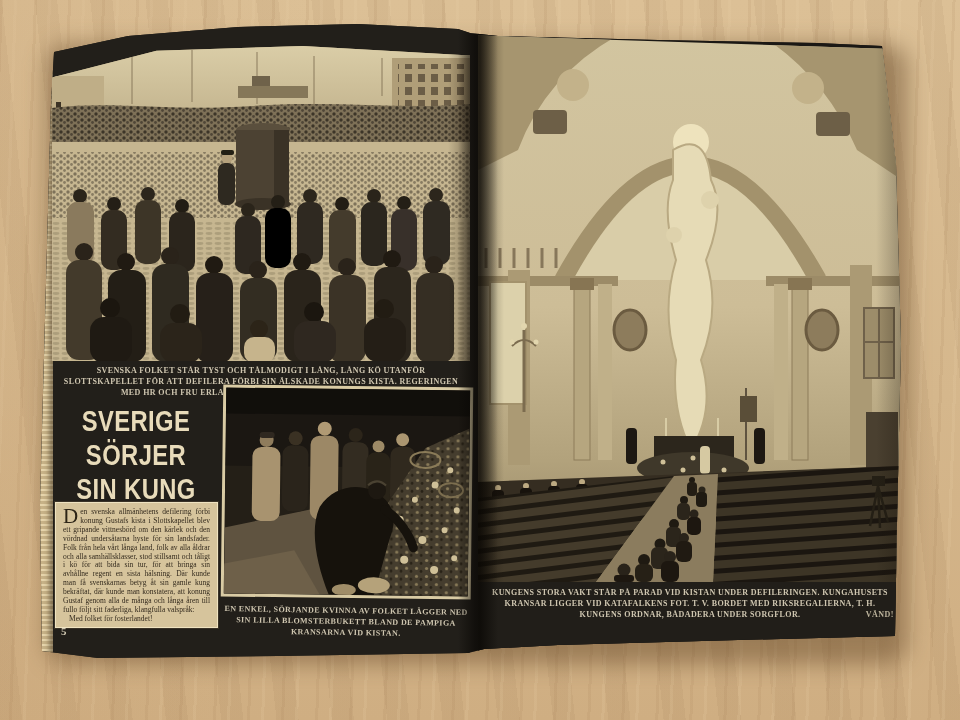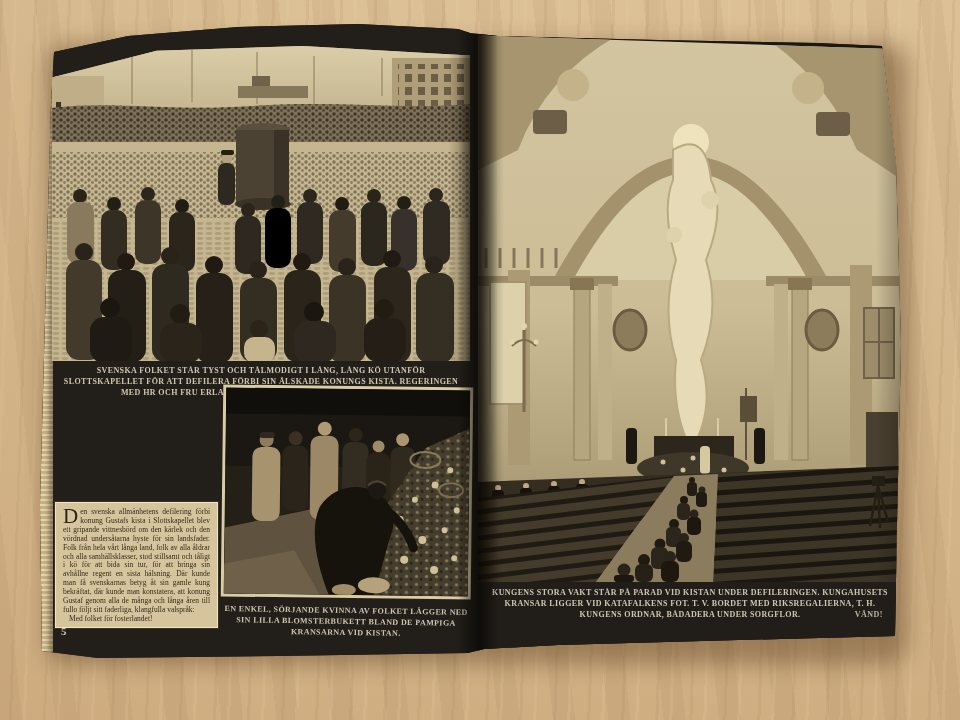--- a/index.html
+++ b/index.html
@@ -62,21 +62,21 @@
   
   .caption{
     font-family:"Liberation Serif",serif;font-weight:bold;
     font-size:8px;line-height:11px;letter-spacing:.4px;
     color:#cfc6b0;text-align:center;
   }
   .caption1{position:absolute;left:18px;top:341px;width:410px;}
   .caption2{position:absolute;left:182px;top:581px;width:252px;transform:rotate(.9deg);z-index:4;}
   .caption3-band{position:absolute;left:0;top:558px;width:434px;height:76px;background:#211e19;}
   .caption3{position:absolute;left:14px;top:5px;width:396px;}
-  .turn-hint{position:absolute;right:29px;top:28px;font-family:"Liberation Serif",serif;
+  .turn-hint{position:absolute;right:18px;top:28px;font-family:"Liberation Serif",serif;
     font-weight:bold;font-size:8px;color:#bdb49c;letter-spacing:.5px;}
   .pagenum{font-family:"Liberation Serif",serif;font-weight:bold;color:#cfc6b0;}
   .pagenum-14{position:absolute;left:23px;top:601px;font-size:11px;}
   .pagenum-15{position:absolute;right:5px;top:40px;font-size:10px;color:#b1a78e;}
   .headline{position:absolute;left:12px;top:380px;width:172px;}
   .headline-line{
     font-family:"Liberation Sans",sans-serif;font-weight:700;
     font-size:29px;line-height:34px;color:#e8dbba;text-align:center;
     transform:scaleX(.82);letter-spacing:0.5px;white-space:nowrap;
   }
@@ -212,20 +212,25 @@
 
           <circle cx="207" cy="283" r="9" fill="#2c2418"></circle>
             <rect x="192" y="291" width="31" height="26" rx="10" fill="#c6b48c"></rect>
         </g>
         <rect x="396" y="0" width="22" height="315" fill="url(#curlG)"></rect>
       </svg>
     </div>
 
     <div class="caption caption1">SVENSKA FOLKET STÅR TYST OCH TÅLMODIGT I LÅNG, LÅNG KÖ UTANFÖR SLOTTSKAPELLET FÖR ATT DEFILERA FÖRBI SIN ÄLSKADE KONUNGS KISTA. REGERINGEN MED HR OCH FRU ERLANDER FRÄMST INLEDDE PROCESSIONEN.</div>
 
+    <div class="headline">
+      <div class="headline-line">SVERIGE</div>
+      <div class="headline-line">SÖRJER</div>
+      <div class="headline-line">SIN KUNG</div>
+    </div>
 
     <div class="article-box">
       <p><span class="drop-cap">D</span><span>en svenska allmänhetens defilering förbi konung Gustafs kista i Slottskapellet blev ett gripande vittnesbörd om den kärlek och den vördnad undersåtarna hyste för sin landsfader. Folk från hela vårt långa land, folk av alla åldrar och alla samhällsklasser, stod stillsamt och tåligt i kö för att bida sin tur, för att bringa sin avhållne regent en sista hälsning. Där kunde man få svenskarnas betyg åt sin gamle kung bekräftat, där kunde man konstatera, att konung Gustaf genom alla de många och långa åren till fullo följt sitt faderliga, klangfulla valspråk:</span></p>
       <p class="closing-line">Med folket för fosterlandet!</p>
     </div>
 
     <div class="pagenum pagenum-14">5</div>
 
     <div class="photo2-frame">
       <svg width="244" height="206" viewBox="0 0 244 206" preserveAspectRatio="none">

